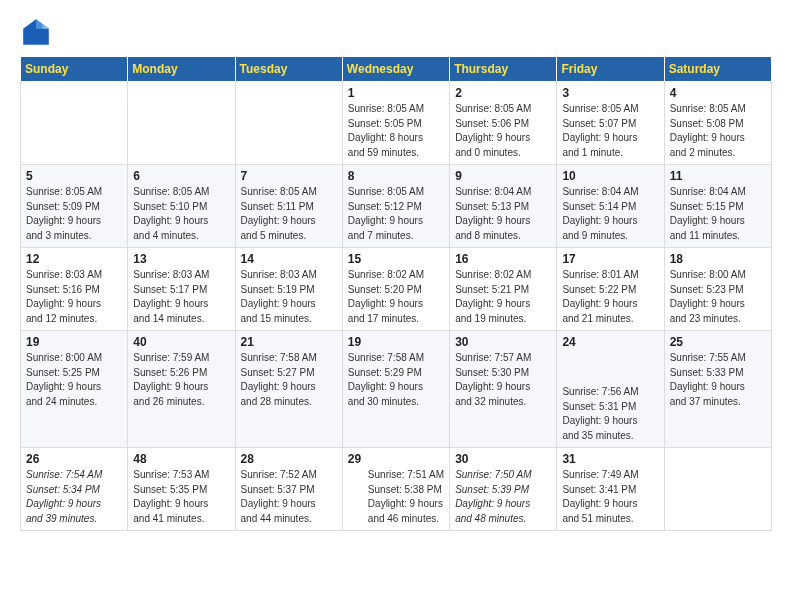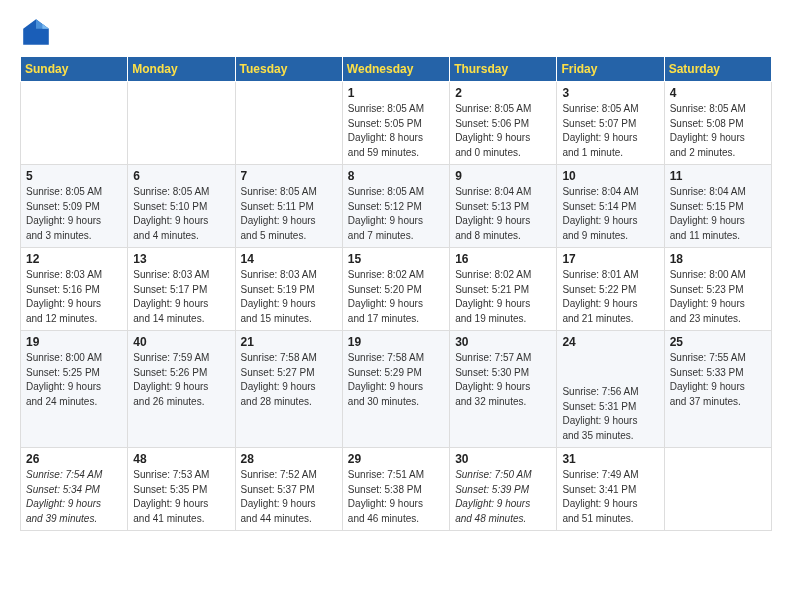--- a/index.html
+++ b/index.html
@@ -331,21 +331,21 @@
           </td>
           <td>
             <span class="day-num">28</span>
             <div class="day-info" style="white-space: pre-line;">Sunrise: 7:52 AM
 Sunset: 5:37 PM
 Daylight: 9 hours
 and 44 minutes.</div>
           </td>
           <td>
             <span class="day-num">29</span>
-            <div class="day-info" style="white-space: pre-line;">Sunrise: 7:51 AM
+            <div class="day-info" style="white-space: pre-line; margin-left: 20px;">Sunrise: 7:51 AM
 Sunset: 5:38 PM
 Daylight: 9 hours
 and 46 minutes.</div>
           </td>
           <td>
             <span class="day-num">30</span>
             <div class="day-info" style="white-space: pre-line; font-style: italic;">Sunrise: 7:50 AM
 Sunset: 5:39 PM
 Daylight: 9 hours
 and 48 minutes.</div>

